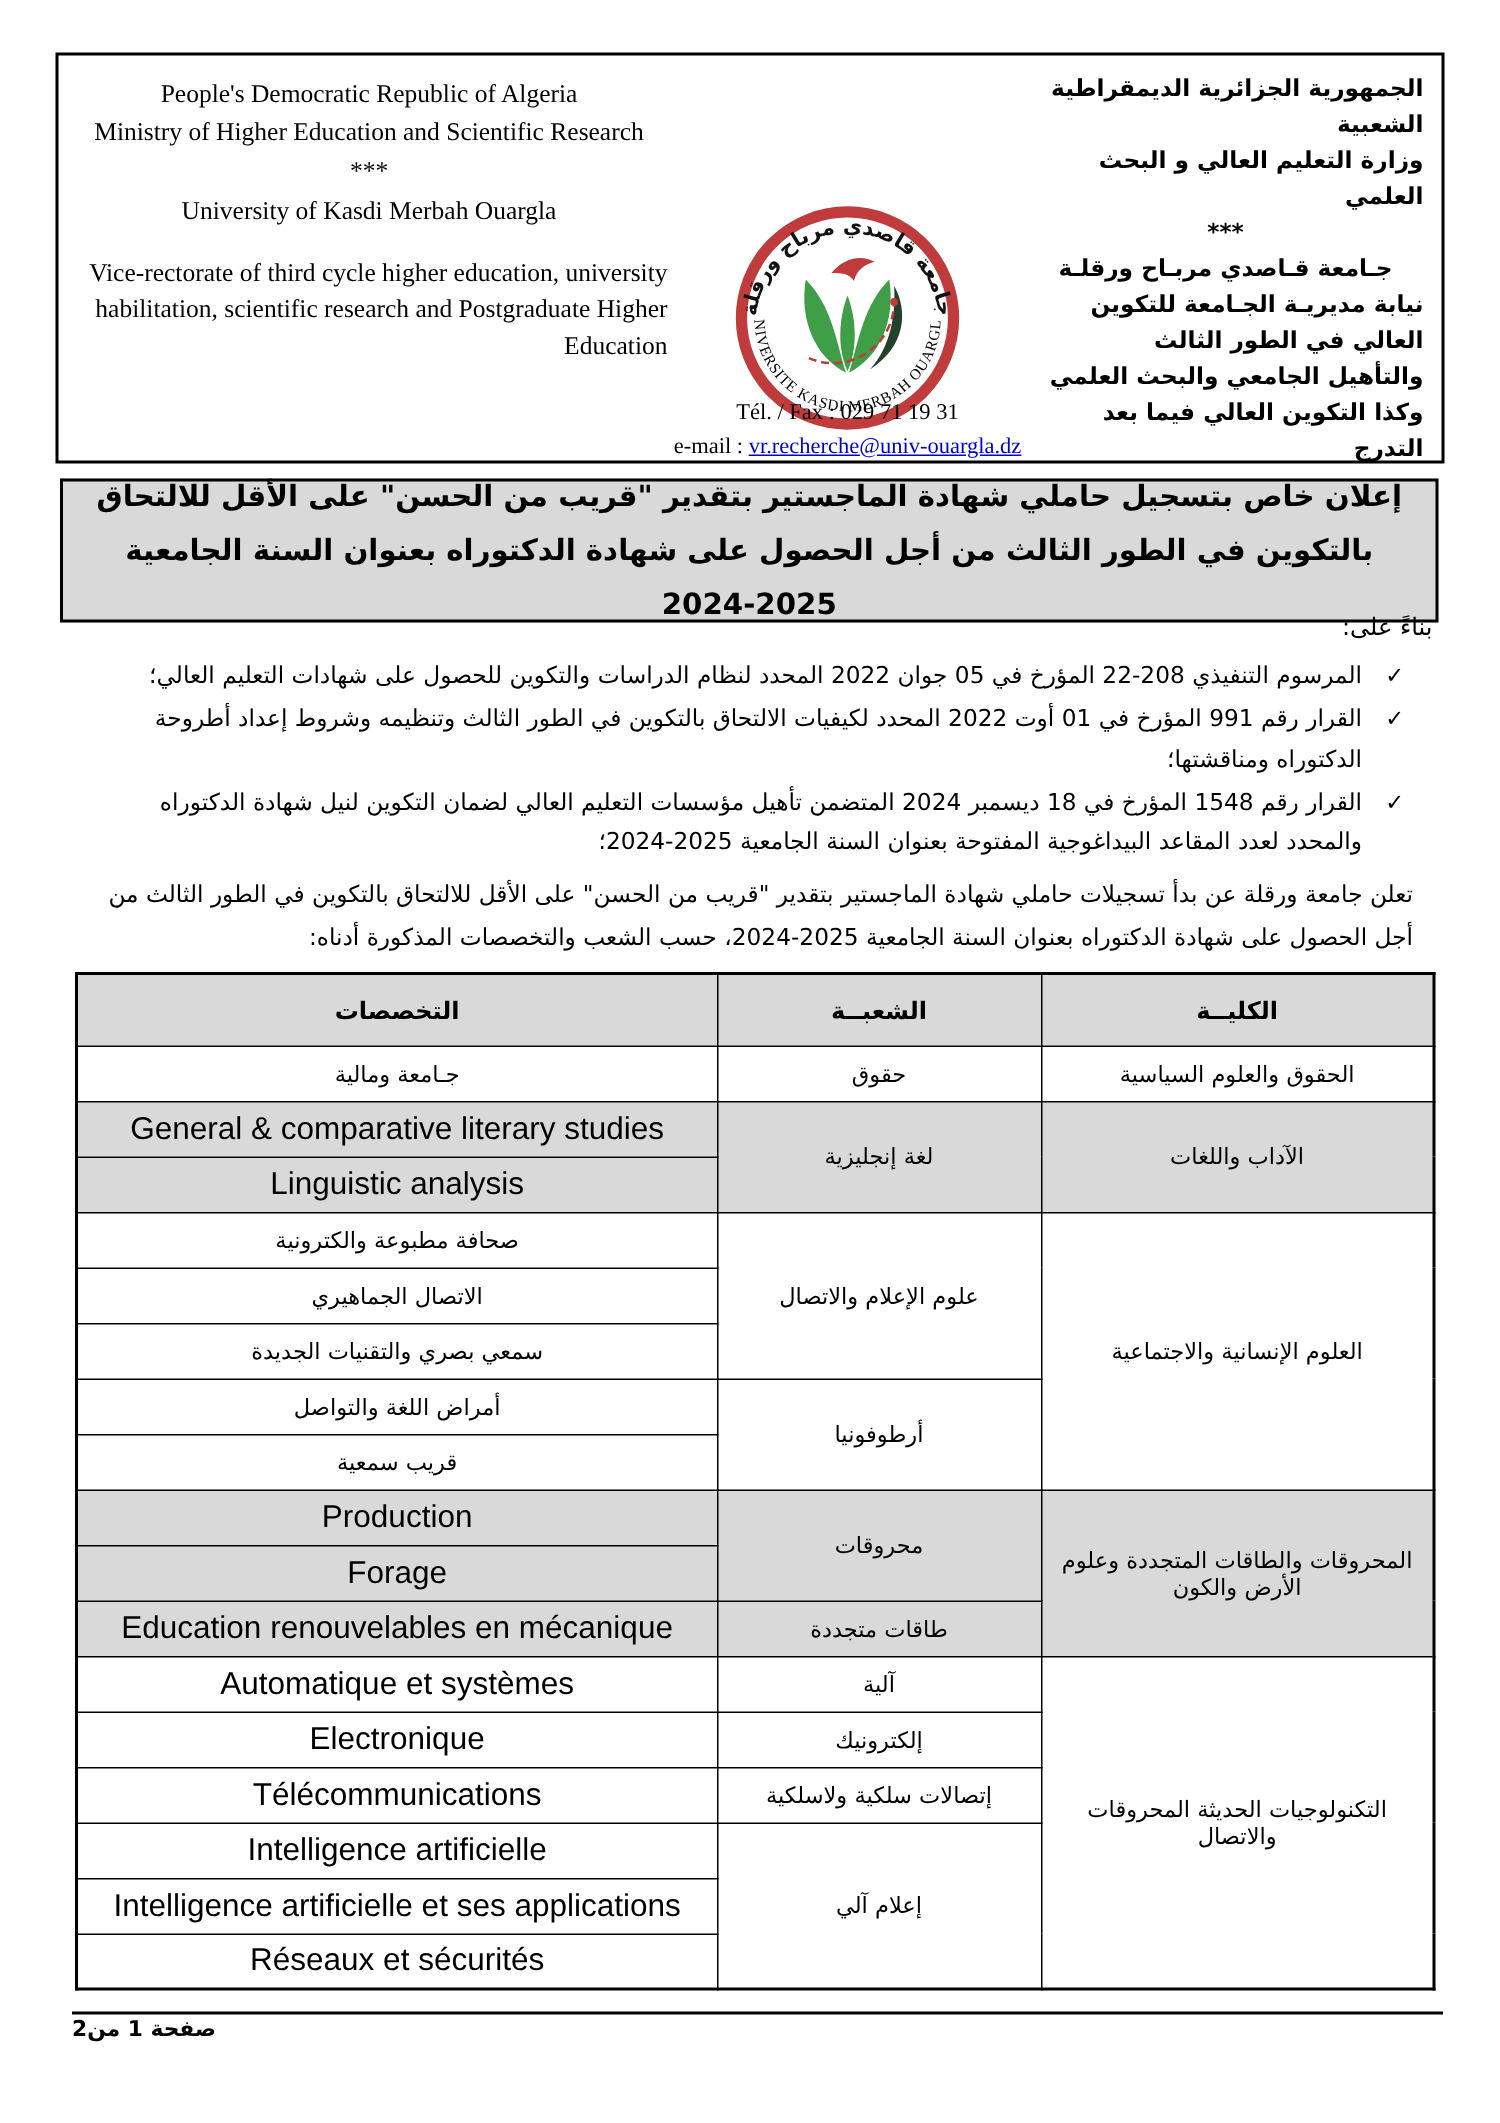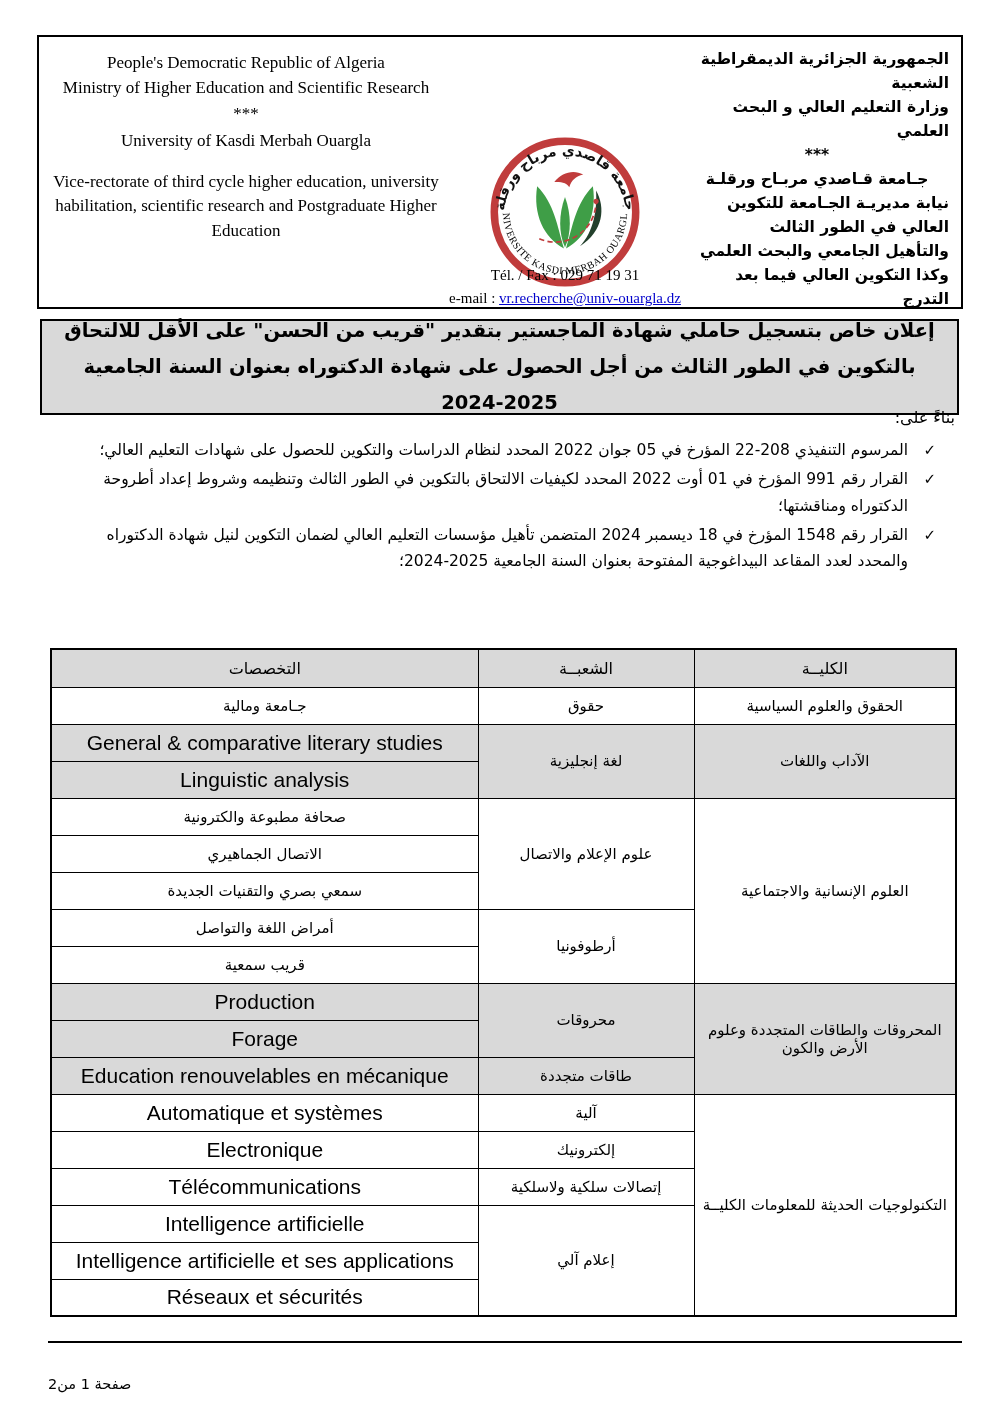--- a/index.html
+++ b/index.html
@@ -15,21 +15,21 @@
   .page{position:absolute;inset:0;background:#fff;}
 
   
   .header-box{position:absolute;left:37px;top:35px;width:926px;height:274px;
     border:2px solid #000;display:grid;grid-template-columns:398px 240px 1fr;
     padding:10px 8px 20px 8px;}
   .hdr-en{font-family:"Liberation Serif","DejaVu Serif",serif;font-size:17px;
     line-height:1.45;text-align:center;padding-top:4px;}
   .hdr-en p{margin:0;}
   .hdr-en .stars{margin:2px 0;}
-  .hdr-en .en4{text-align:center;margin-top:16px;font-size:17px;}
+  .hdr-en .en4{text-align:right;margin-top:16px;font-size:17px;}
   .hdr-en .en3{margin-top:2px;}
 
   .hdr-center{position:relative;}
   .logo-wrap{position:absolute;left:50%;top:90px;transform:translateX(-50%);}
   .hdr-contact{position:absolute;left:50%;transform:translateX(-50%);bottom:2px;
     text-align:center;font-family:"Liberation Serif","DejaVu Serif",serif;
     font-size:15px;white-space:nowrap;line-height:1.5;}
   .hdr-contact a{color:var(--link);text-decoration:underline;}
 
   .hdr-ar{direction:rtl;text-align:right;font-weight:bold;font-size:15.5px;
@@ -53,32 +53,32 @@
 
   .intro{position:absolute;right:58px;left:58px;top:582px;direction:rtl;
     font-size:15.5px;line-height:1.9;text-align:right;}
 
   
   .tbl-wrap{position:absolute;left:50px;top:648px;width:905px;}
   table.program{border-collapse:collapse;width:100%;direction:rtl;
     border:2px solid #000;table-layout:fixed;}
   table.program th,table.program td{border:1px solid #000;text-align:center;
     vertical-align:middle;height:37px;padding:2px 6px;}
-  table.program th{background:var(--shade);font-weight:normal;font-size:16px;height:38px;}
+  table.program th{background:var(--shade);font-weight:bold;font-size:16px;height:48px;}
   td.fac,td.br{font-size:15px;}
   td.spec{font-size:15px;}
   td.spec.latin{direction:ltr;font-family:"Liberation Sans","DejaVu Sans",sans-serif;
     font-size:21px;}
   tr.shade td{background:var(--shade);}
 
   
   .footer-line{position:absolute;left:48px;top:1341px;width:914px;
     border-top:2px solid #000;}
   .footer-text{position:absolute;left:48px;top:1345px;direction:rtl;
-    font-weight:normal;font-size:14.5px;margin-top:31px;}
+    font-weight:bold;font-size:14.5px;}
 </style>
 </head>
 <body>
 
 <div class="page">
 
   <div class="header-box">
     <div class="hdr-en">
       <p>People's Democratic Republic of Algeria</p>
       <p>Ministry of Higher Education and Scientific Research</p>
@@ -132,20 +132,21 @@
 
   <div class="title-box">إعلان خاص بتسجيل حاملي شهادة الماجستير بتقدير "قريب من الحسن" على الأقل للالتحاق بالتكوين في الطور الثالث من أجل الحصول على شهادة الدكتوراه بعنوان السنة الجامعية 2025-2024</div>
 
   <div class="basis">بناءً على:</div>
   <div class="bullets">
       <div class="bullet"><span class="check">✓</span><span>المرسوم التنفيذي 208-22 المؤرخ في 05 جوان 2022 المحدد لنظام الدراسات والتكوين للحصول على شهادات التعليم العالي؛</span></div>
       <div class="bullet"><span class="check">✓</span><span>القرار رقم 991 المؤرخ في 01 أوت 2022 المحدد لكيفيات الالتحاق بالتكوين في الطور الثالث وتنظيمه وشروط إعداد أطروحة الدكتوراه ومناقشتها؛</span></div>
       <div class="bullet"><span class="check">✓</span><span>القرار رقم 1548 المؤرخ في 18 ديسمبر 2024 المتضمن تأهيل مؤسسات التعليم العالي لضمان التكوين لنيل شهادة الدكتوراه والمحدد لعدد المقاعد البيداغوجية المفتوحة بعنوان السنة الجامعية 2025-2024؛</span></div>
     </div>
 
+  <div class="intro">تعلن جامعة ورقلة عن بدأ تسجيلات حاملي شهادة الماجستير بتقدير "قريب من الحسن" على الأقل للالتحاق بالتكوين في الطور الثالث من أجل الحصول على شهادة الدكتوراه بعنوان السنة الجامعية 2025-2024، حسب الشعب والتخصصات المذكورة أدناه:</div>
 
   <div class="tbl-wrap">
     <table class="program">
       <colgroup>
         <col style="width:262px">
           <col style="width:216px">
           <col style="width:427px">
       </colgroup>
       <thead>
         <tr>
@@ -192,21 +193,21 @@
             <td class="spec latin">Production</td>
           </tr>
           <tr class="shade">
             <td class="spec latin">Forage</td>
           </tr>
           <tr class="shade">
             <td rowspan="1" class="br">طاقات متجددة</td>
             <td class="spec latin">Education renouvelables en mécanique</td>
           </tr>
           <tr>
-            <td rowspan="6" class="fac">التكنولوجيات الحديثة للمعلومات الكليــة</td>
+            <td rowspan="6" class="fac">التكنولوجيات الحديثة المحروقات والاتصال</td>
             <td rowspan="1" class="br">آلية</td>
             <td class="spec latin">Automatique et systèmes</td>
           </tr>
           <tr>
             <td rowspan="1" class="br">إلكترونيك</td>
             <td class="spec latin">Electronique</td>
           </tr>
           <tr>
             <td rowspan="1" class="br">إتصالات سلكية ولاسلكية</td>
             <td class="spec latin">Télécommunications</td>

